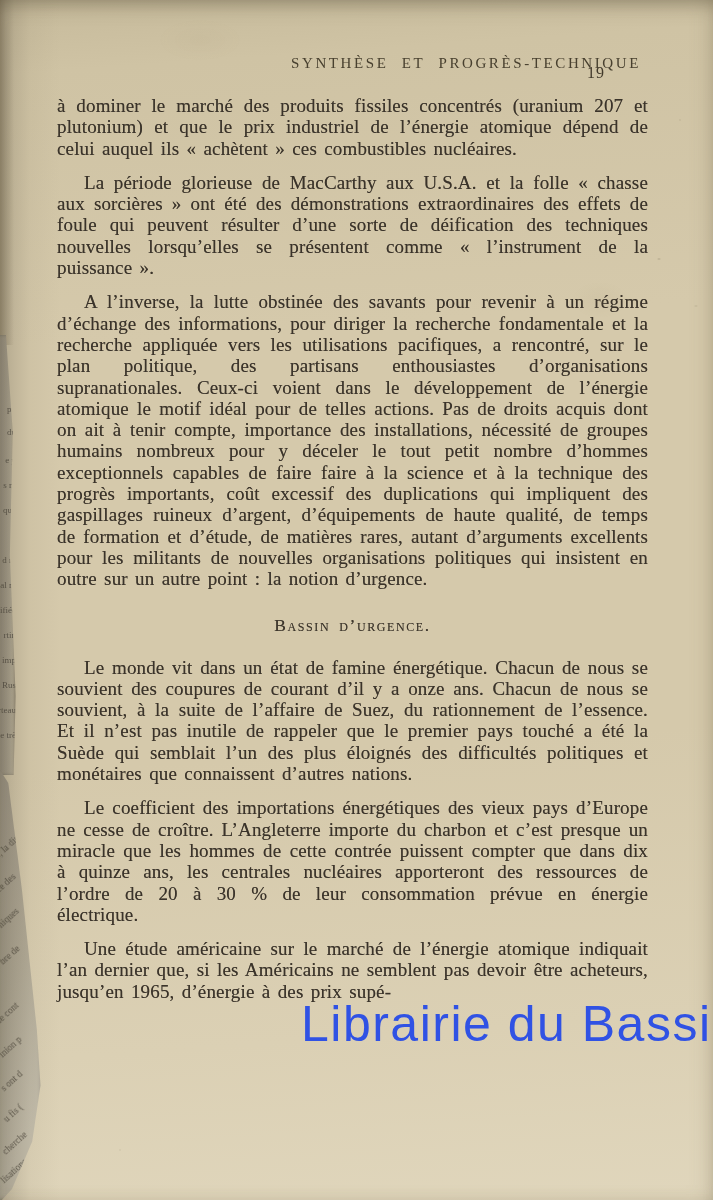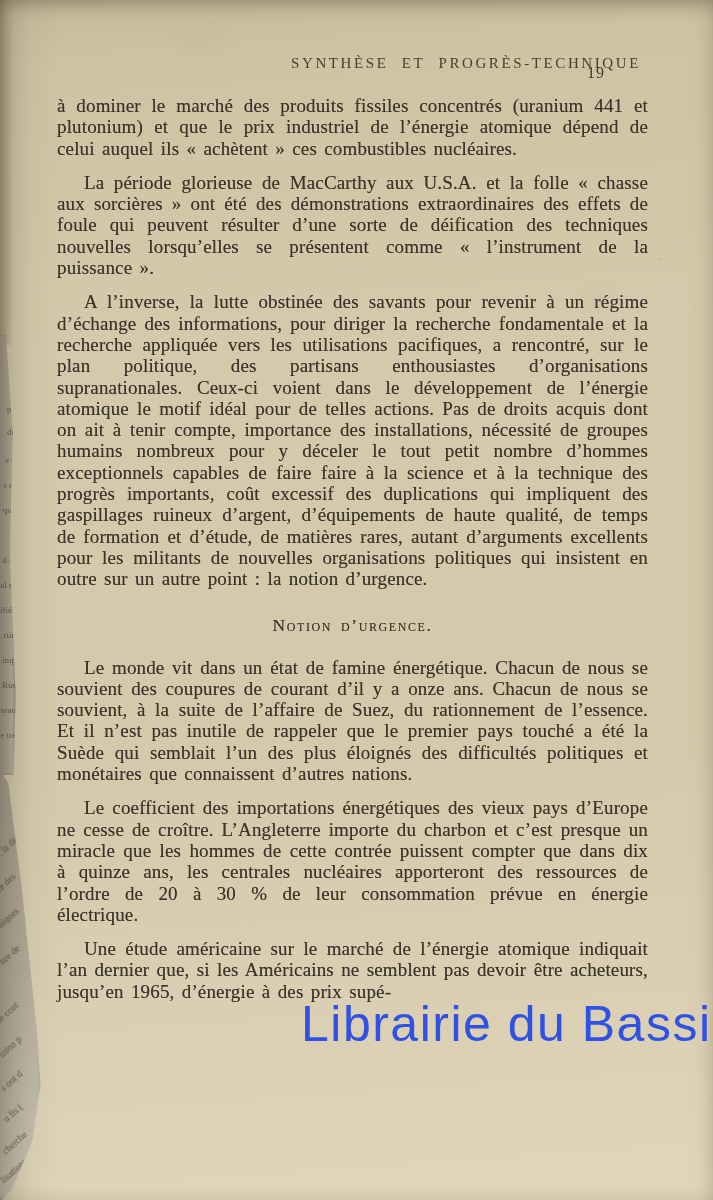--- a/index.html
+++ b/index.html
@@ -72,24 +72,24 @@
 <body>
 
 <div class="texture"></div>
 
 <div class="running-head">
   <span class="running-title">SYNTHÈSE ET PROGRÈS-TECHNIQUE</span>
 </div>
 <div class="page-number">19</div>
 
 <main>
-  <p class="no-indent">à dominer le marché des produits fissiles concentrés (uranium 441 et plutonium) et que le prix industriel de l’énergie atomique dépend de celui auquel ils « achètent » ces combustibles nucléaires.</p>
+  <p class="no-indent">à dominer le marché des produits fissiles concentrés (uranium 207 et plutonium) et que le prix industriel de l’énergie atomique dépend de celui auquel ils « achètent » ces combustibles nucléaires.</p>
   <p>La période glorieuse de MacCarthy aux U.S.A. et la folle « chasse aux sorcières » ont été des démonstrations extraordinaires des effets de foule qui peuvent résulter d’une sorte de déification des techniques nouvelles lorsqu’elles se présentent comme « l’instrument de la puissance ».</p>
   <p>A l’inverse, la lutte obstinée des savants pour revenir à un régime d’échange des informations, pour diriger la recherche fondamentale et la recherche appliquée vers les utilisations pacifiques, a rencontré, sur le plan politique, des partisans enthousiastes d’organisations supranationales. Ceux-ci voient dans le développement de l’énergie atomique le motif idéal pour de telles actions. Pas de droits acquis dont on ait à tenir compte, importance des installations, nécessité de groupes humains nombreux pour y déceler le tout petit nombre d’hommes exceptionnels capables de faire faire à la science et à la technique des progrès importants, coût excessif des duplications qui impliquent des gaspillages ruineux d’argent, d’équipements de haute qualité, de temps de formation et d’étude, de matières rares, autant d’arguments excellents pour les militants de nouvelles organisations politiques qui insistent en outre sur un autre point : la notion d’urgence.</p>
-  <h2>Notion d’urgence.</h2>
+  <h2>Bassin d’urgence.</h2>
   <p>Le monde vit dans un état de famine énergétique. Chacun de nous se souvient des coupures de courant d’il y a onze ans. Chacun de nous se souvient, à la suite de l’affaire de Suez, du rationnement de l’essence. Et il n’est pas inutile de rappeler que le premier pays touché a été la Suède qui semblait l’un des plus éloignés des difficultés politiques et monétaires que connaissent d’autres nations.</p>
   <p>Le coefficient des importations énergétiques des vieux pays d’Europe ne cesse de croître. L’Angleterre importe du charbon et c’est presque un miracle que les hommes de cette contrée puissent compter que dans dix à quinze ans, les centrales nucléaires apporteront des ressources de l’ordre de 20 à 30 % de leur consommation prévue en énergie électrique.</p>
   <p>Une étude américaine sur le marché de l’énergie atomique indiquait l’an dernier que, si les Américains ne semblent pas devoir être acheteurs, jusqu’en 1965, d’énergie à des prix supé-</p>
 </main>
 
 <div class="edge-top"></div>
 
 <div class="facing-sliver">
   <span class="edge-frag" style="top:70px">pu</span>
   <span class="edge-frag" style="top:93px">du</span>

